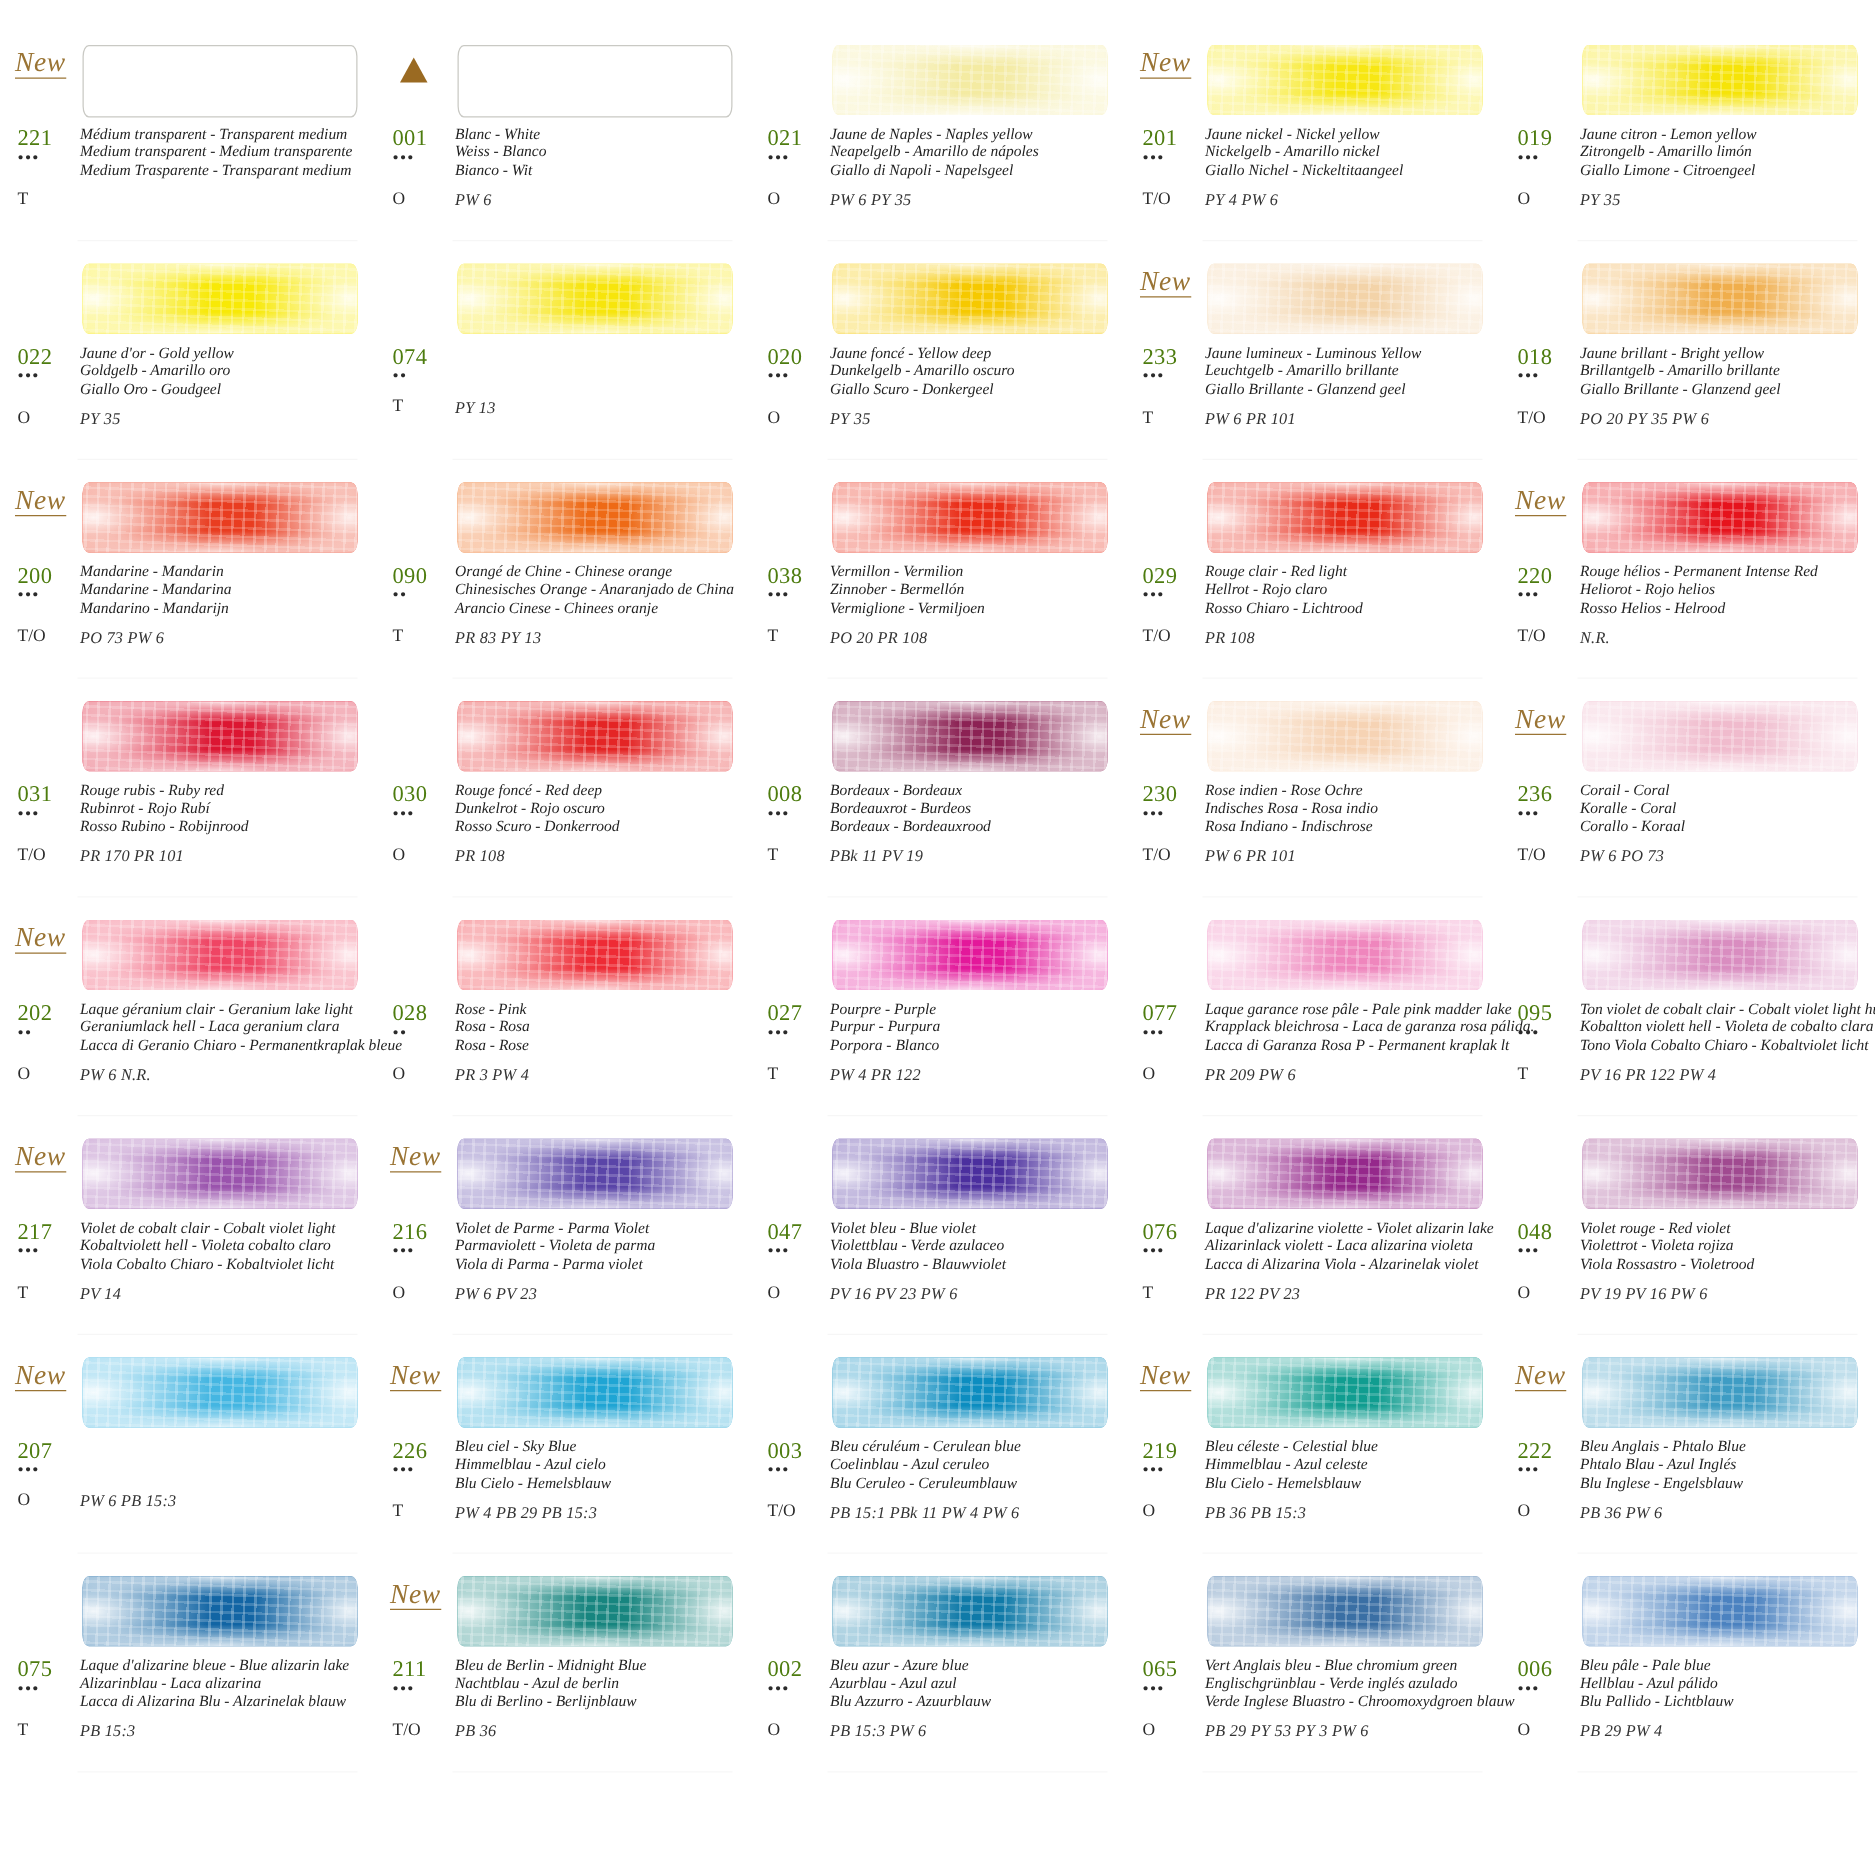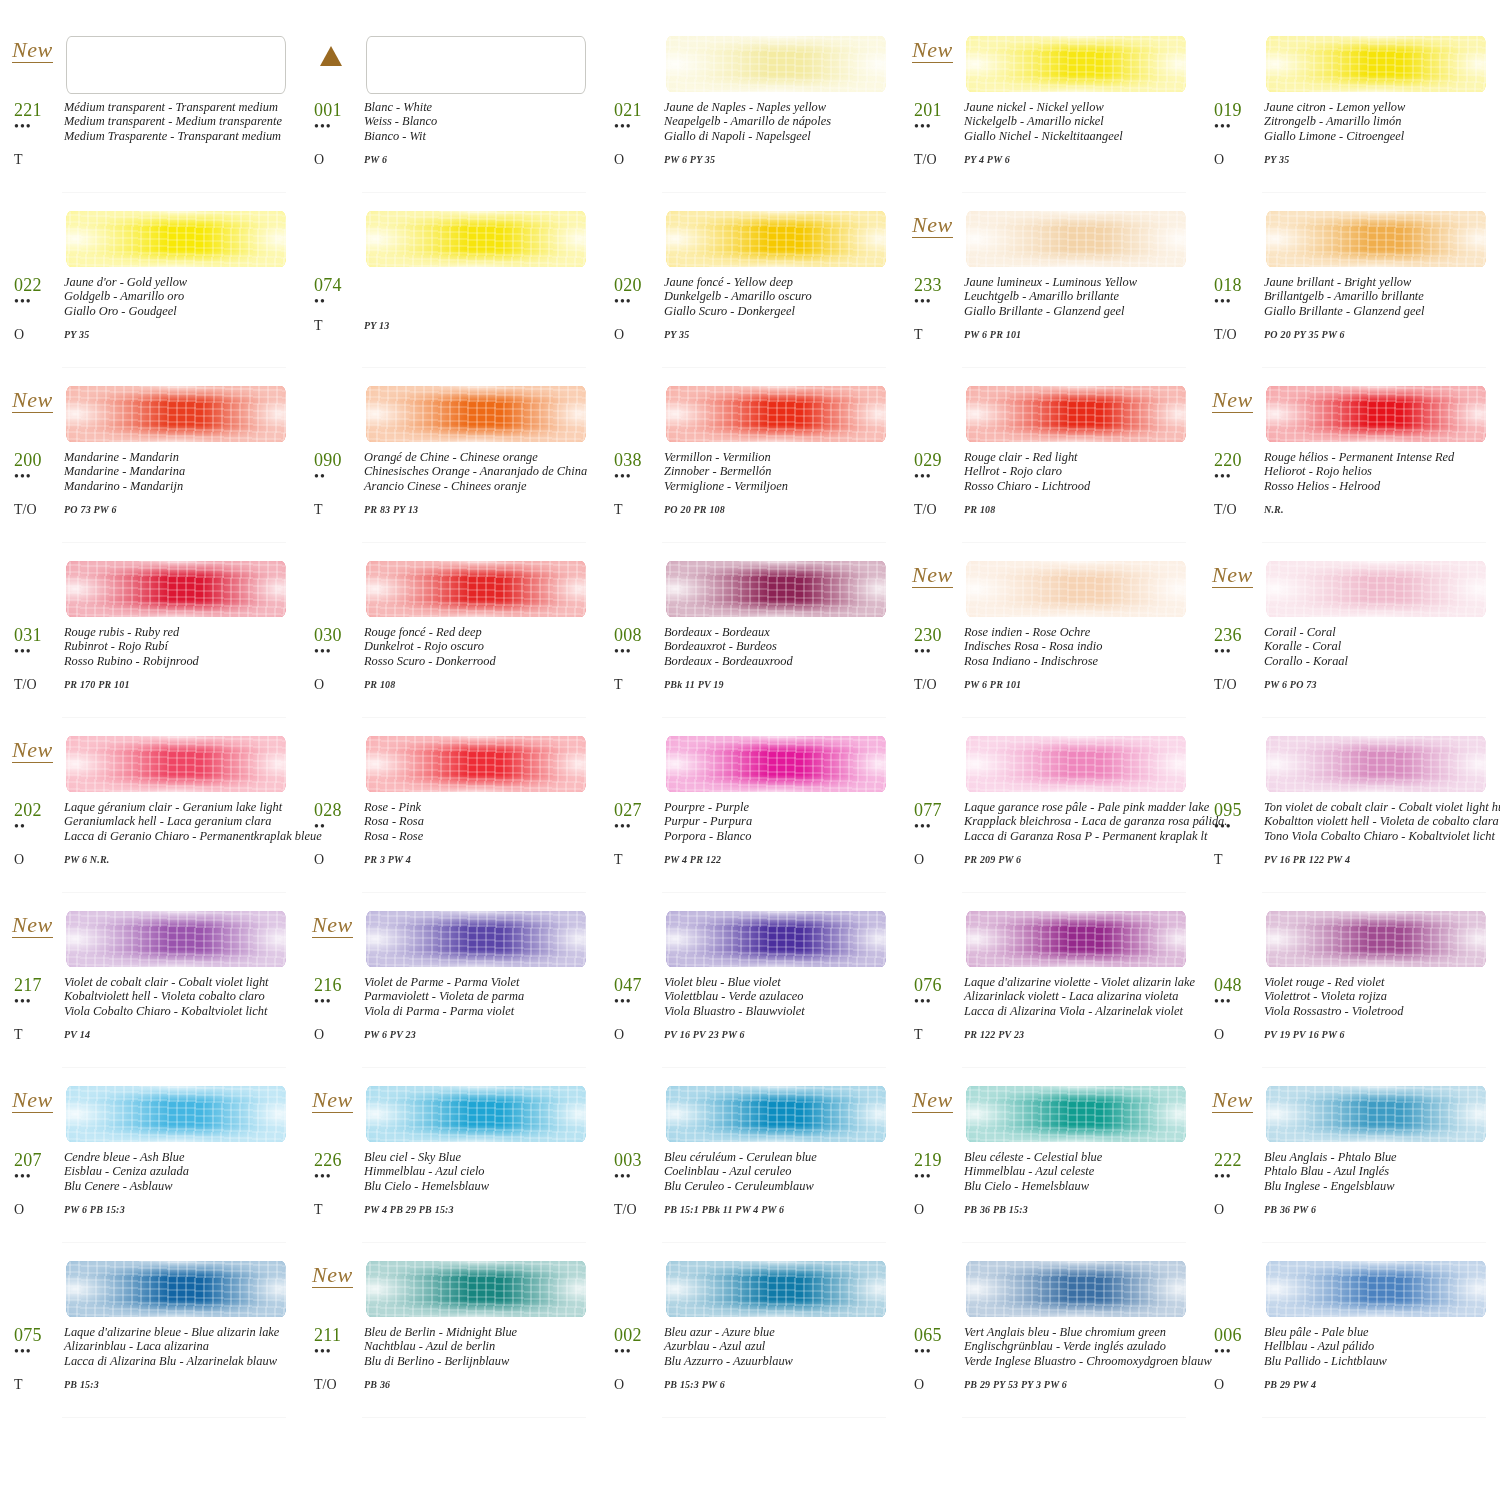--- a/index.html
+++ b/index.html
@@ -135,26 +135,25 @@
   .opacity {
     width: 50px;
     flex: 0 0 50px;
     font-size: 14px;
     line-height: 15px;
     color: #2b2b2b;
   }
   .pigments {
     flex: 1 1 auto;
     font-style: italic;
-    font-size: 10px;
+    font-size: 13px;
     line-height: 15px;
     color: #333;
     letter-spacing: .2px;
     white-space: nowrap;
-    font-weight: bold;
   }
   
   .swatch-cell::after {
     content: "";
     position: absolute;
     left: 62px;
     right: 14px;
     bottom: 6px;
     height: 1px;
     background: rgba(0,0,0,0.035);
@@ -773,25 +772,20 @@
     <div class="swatch-cell">
       <div class="new-badge">New</div>
       <div class="stroke-wrap">
         <div class="stroke" title="207" style="background: rgb(68, 182, 226);"></div>
       </div>
       <div class="info">
         <div class="left-col">
           <div class="code">207</div>
           <div class="stars">•••</div>
         </div>
-        <div class="names">
-          <div>Cendre bleue - Ash Blue</div>
-          <div>Eisblau - Ceniza azulada</div>
-          <div>Blu Cenere - Asblauw</div>
-        </div>
       </div>
       <div class="footline">
         <div class="opacity">O</div>
         <div class="pigments">PW 6 PB 15:3</div>
       </div>
     </div>
     <div class="swatch-cell">
       <div class="new-badge">New</div>
       <div class="stroke-wrap">
         <div class="stroke" title="226" style="background: rgb(31, 165, 212);"></div>

